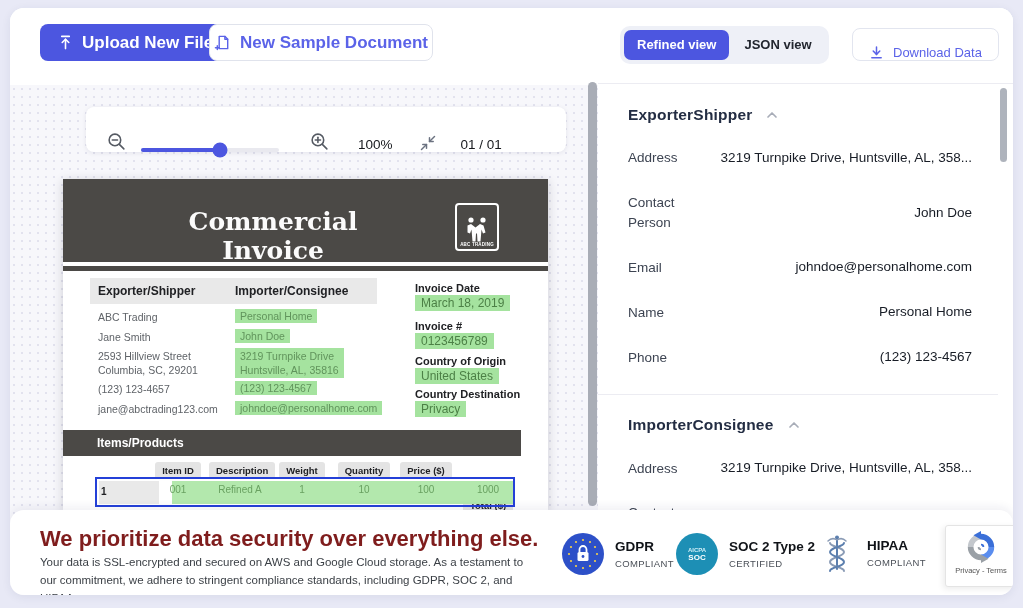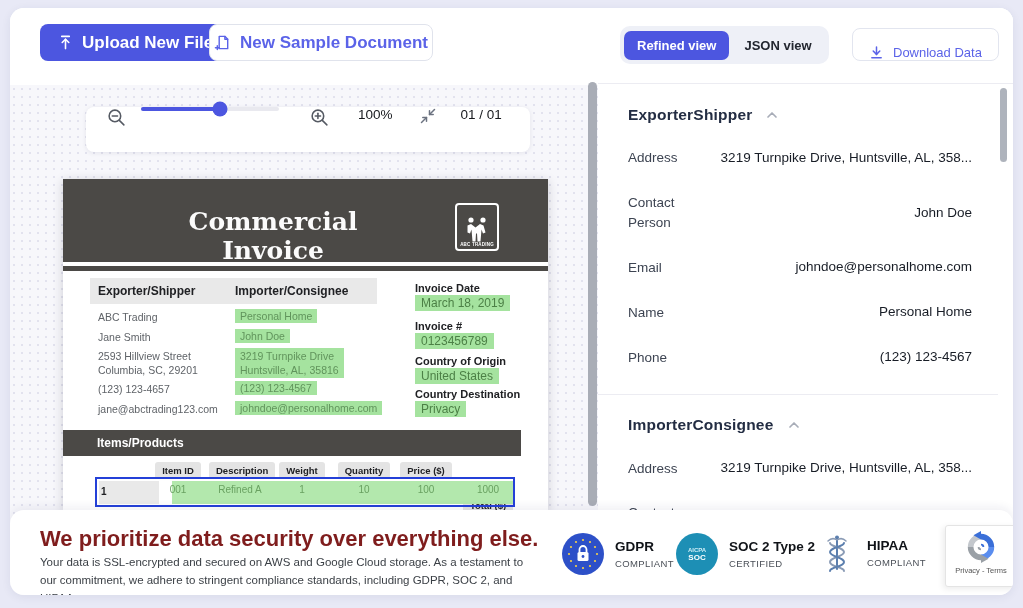--- a/index.html
+++ b/index.html
@@ -15,22 +15,22 @@
     background-image:radial-gradient(circle, #e2e2ee 1.3px, transparent 1.4px);
     background-size:8px 8px; }
   .left-topbar { position:absolute; left:0; top:0; width:588px; height:77px; background:#fff; }
 
   .btn { display:inline-flex; align-items:center; gap:9px; border-radius:8px; font-size:17px; cursor:pointer; border:none; }
   .btn-primary { position:absolute; left:30px; top:16px; height:37px; padding:0 18px;
     background:#4c56e0; color:#fff; font-weight:bold; }
   .btn-outline { position:absolute; left:199px; top:16px; height:37px; padding:0 4px;
     background:#fff; color:#5b63e8; border:1px solid #e0e3ec; font-weight:bold; }
 
-  .toolbar { position:absolute; left:76px; top:99px; width:444px; height:45px; background:#fff;
-    border-radius:8px; box-shadow:0 1px 5px rgba(30,35,80,.09); display:flex; align-items:flex-start;
+  .toolbar { position:absolute; left:76px; top:99px; width:480px; height:45px; background:#fff;
+    border-radius:8px; box-shadow:0 1px 5px rgba(30,35,80,.09); display:flex; align-items:flex-end;
     padding:0 20px; gap:14px; }
   .slider { position:relative; width:138px; height:4px; background:#e9e9ef; border-radius:2px; }
   .slider-fill { position:absolute; left:0; top:0; height:4px; width:57%; background:#4c56e0; border-radius:2px; }
   .slider-thumb { position:absolute; left:57%; top:50%; transform:translate(-50%,-50%);
     width:15px; height:15px; background:#4c56e0; border-radius:50%; }
   .tb-text { font-size:13.5px; color:#16181d; }
   .tb-zoom { margin-left:14px; }
   .tb-pages { margin-left:10px; }
 
   
@@ -64,21 +64,21 @@
   .row-cell { position:absolute; top:305px; width:62px; text-align:center; font-size:10px; color:#69a161; }
 
   
   .left-scrollbar { position:absolute; left:578px; top:74px; width:9px; height:424px;
     background:#a9adb6; border-radius:5px; }
 
   
   .right-panel { position:absolute; left:588px; top:0; width:415px; height:587px; background:#fff; }
   .rp-header { position:absolute; left:0; top:0; width:415px; height:76px; background:#fff; border-bottom:1px solid #ececf2; }
   .tab-group { position:absolute; left:22px; top:18px; height:38px; background:#eef0f7; border-radius:10px;
-    display:flex; align-items:center; padding:4px; gap:2px; }
+    display:flex; padding:4px; gap:2px; }
   .tab { border-radius:7px; padding:7px 13px; font-size:13px; cursor:pointer; }
   .tab.active { background:#4c56e0; color:#fff; font-weight:bold; }
   .tab.inactive { color:#22262f; font-weight:bold; }
   .download-btn { position:absolute; left:254px; top:20px; height:33px; display:inline-flex; align-items:flex-end;
     gap:9px; padding:0 16px; background:#fff; border:1px solid #e2e5ef; border-radius:8px;
     color:#5b63e8; font-size:13px; font-weight:normal; cursor:pointer; }
 
   .rp-content { position:absolute; left:0; top:77px; width:400px; height:425px; overflow:hidden; padding:0 26px 0 30px; }
   .sec-title-row { display:flex; align-items:center; gap:12px; margin-top:21px; }
   .sec-title { font-size:15.5px; font-weight:bold; color:#232d43; letter-spacing:.2px; }

